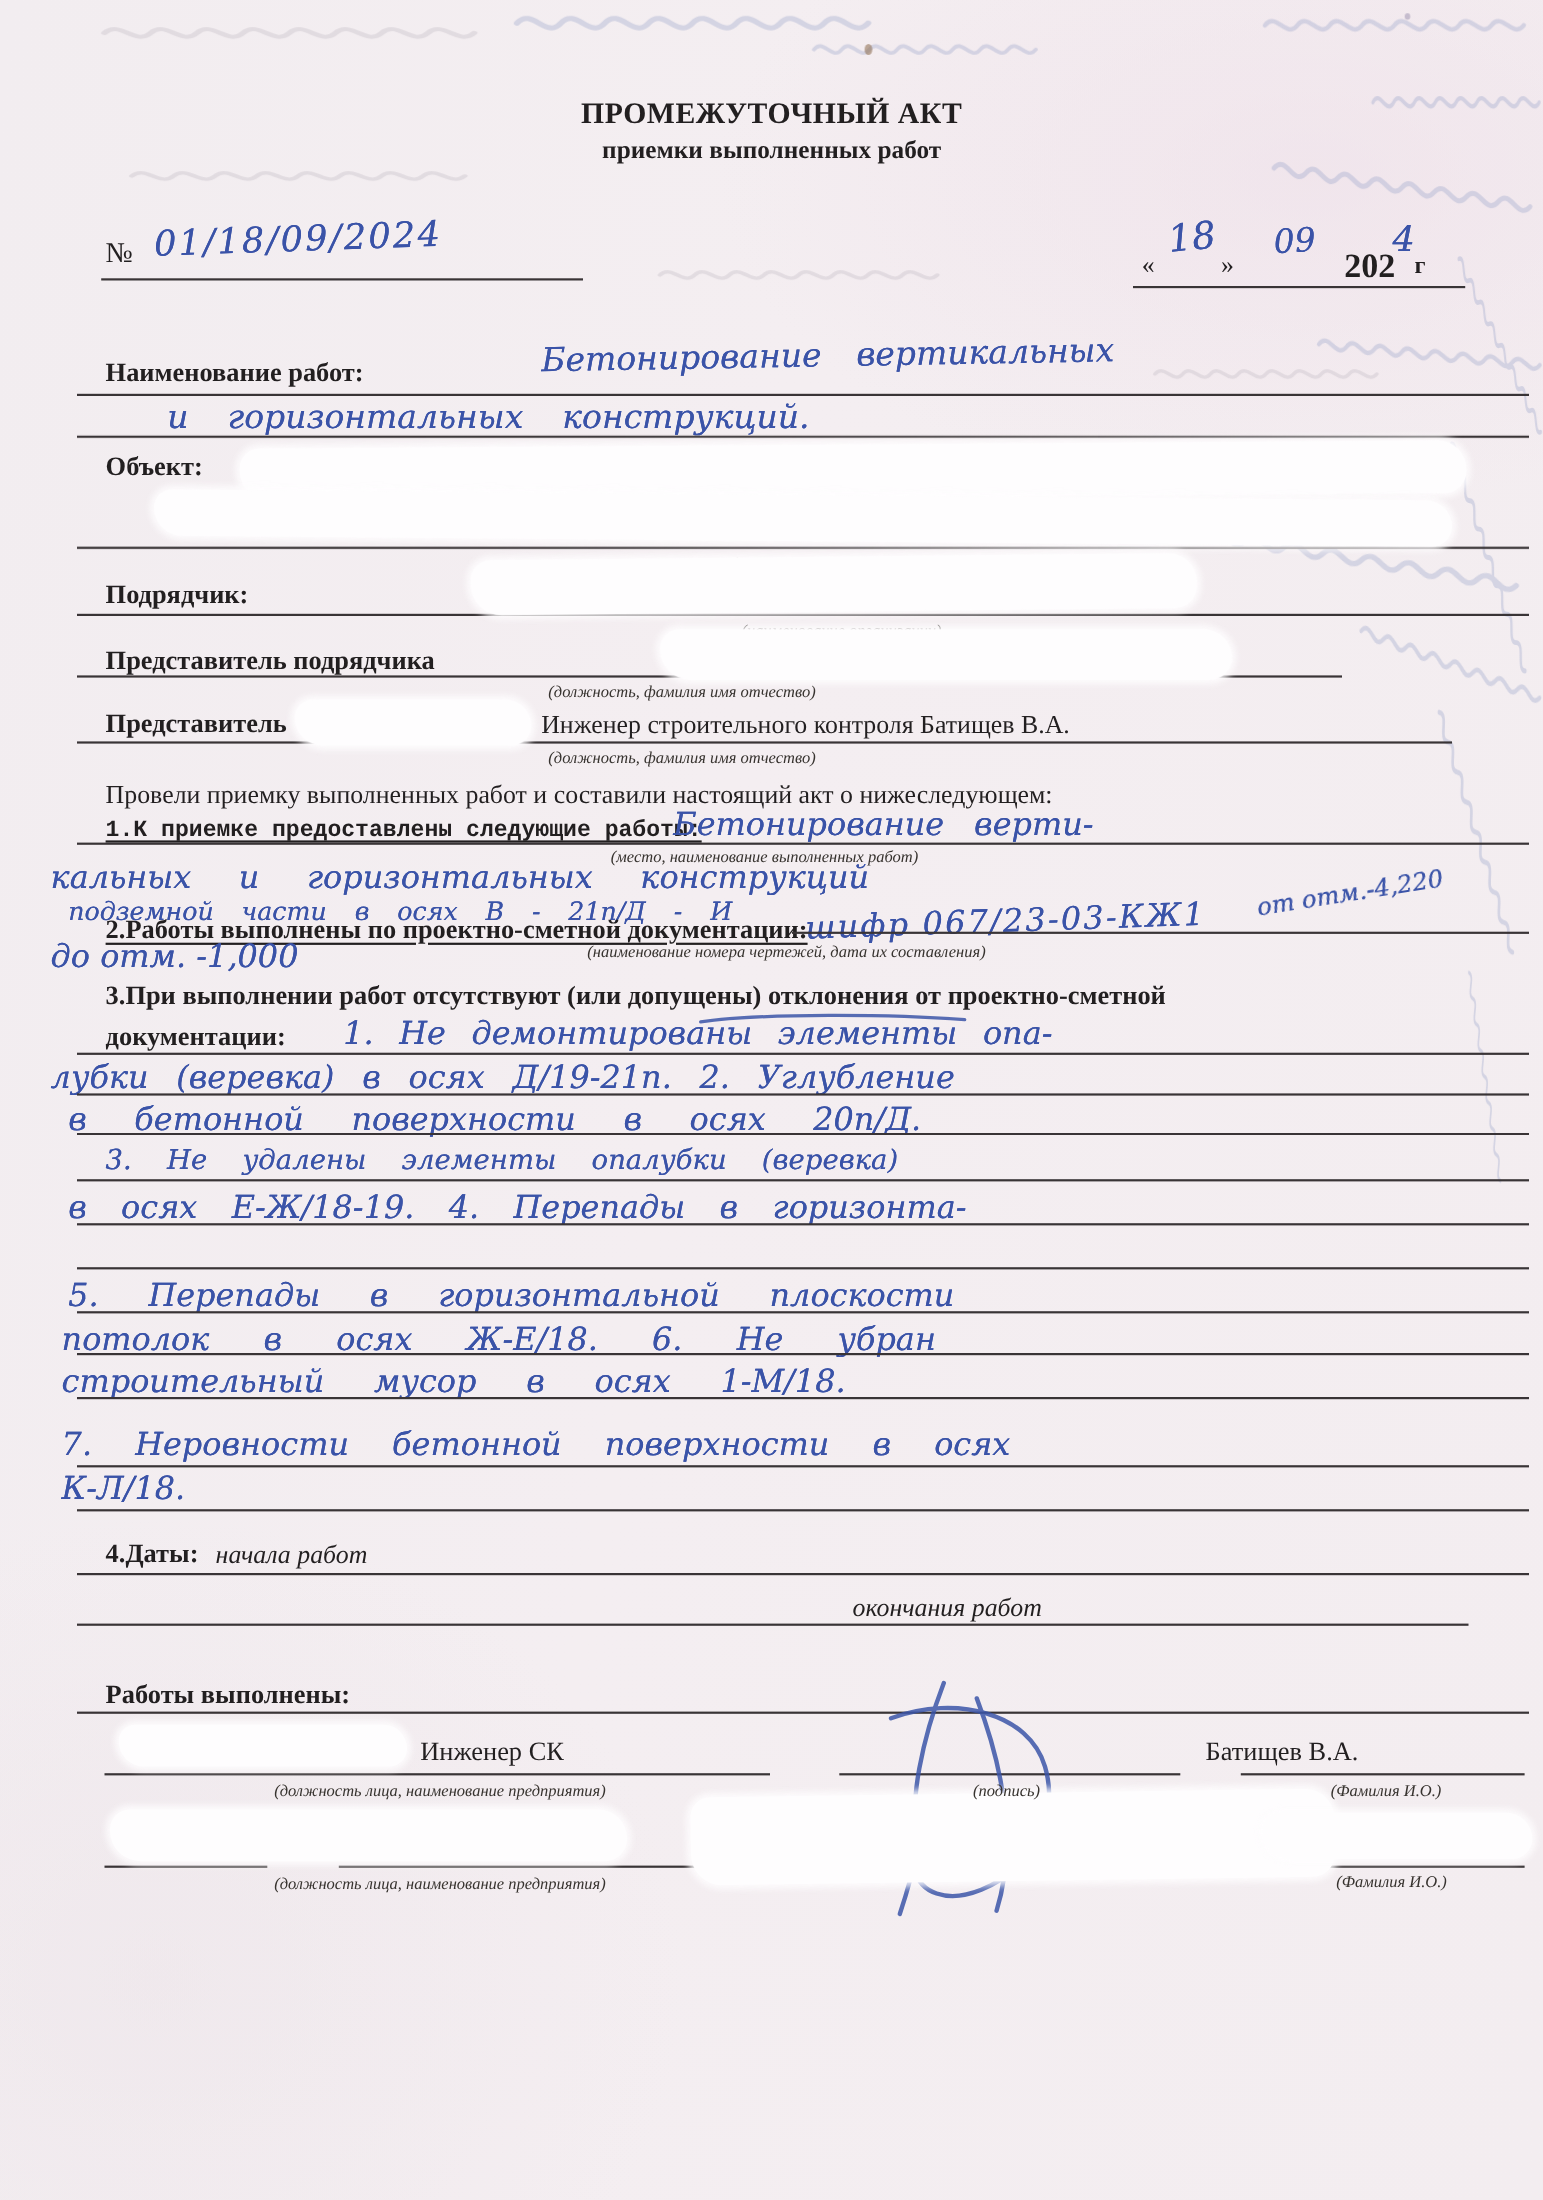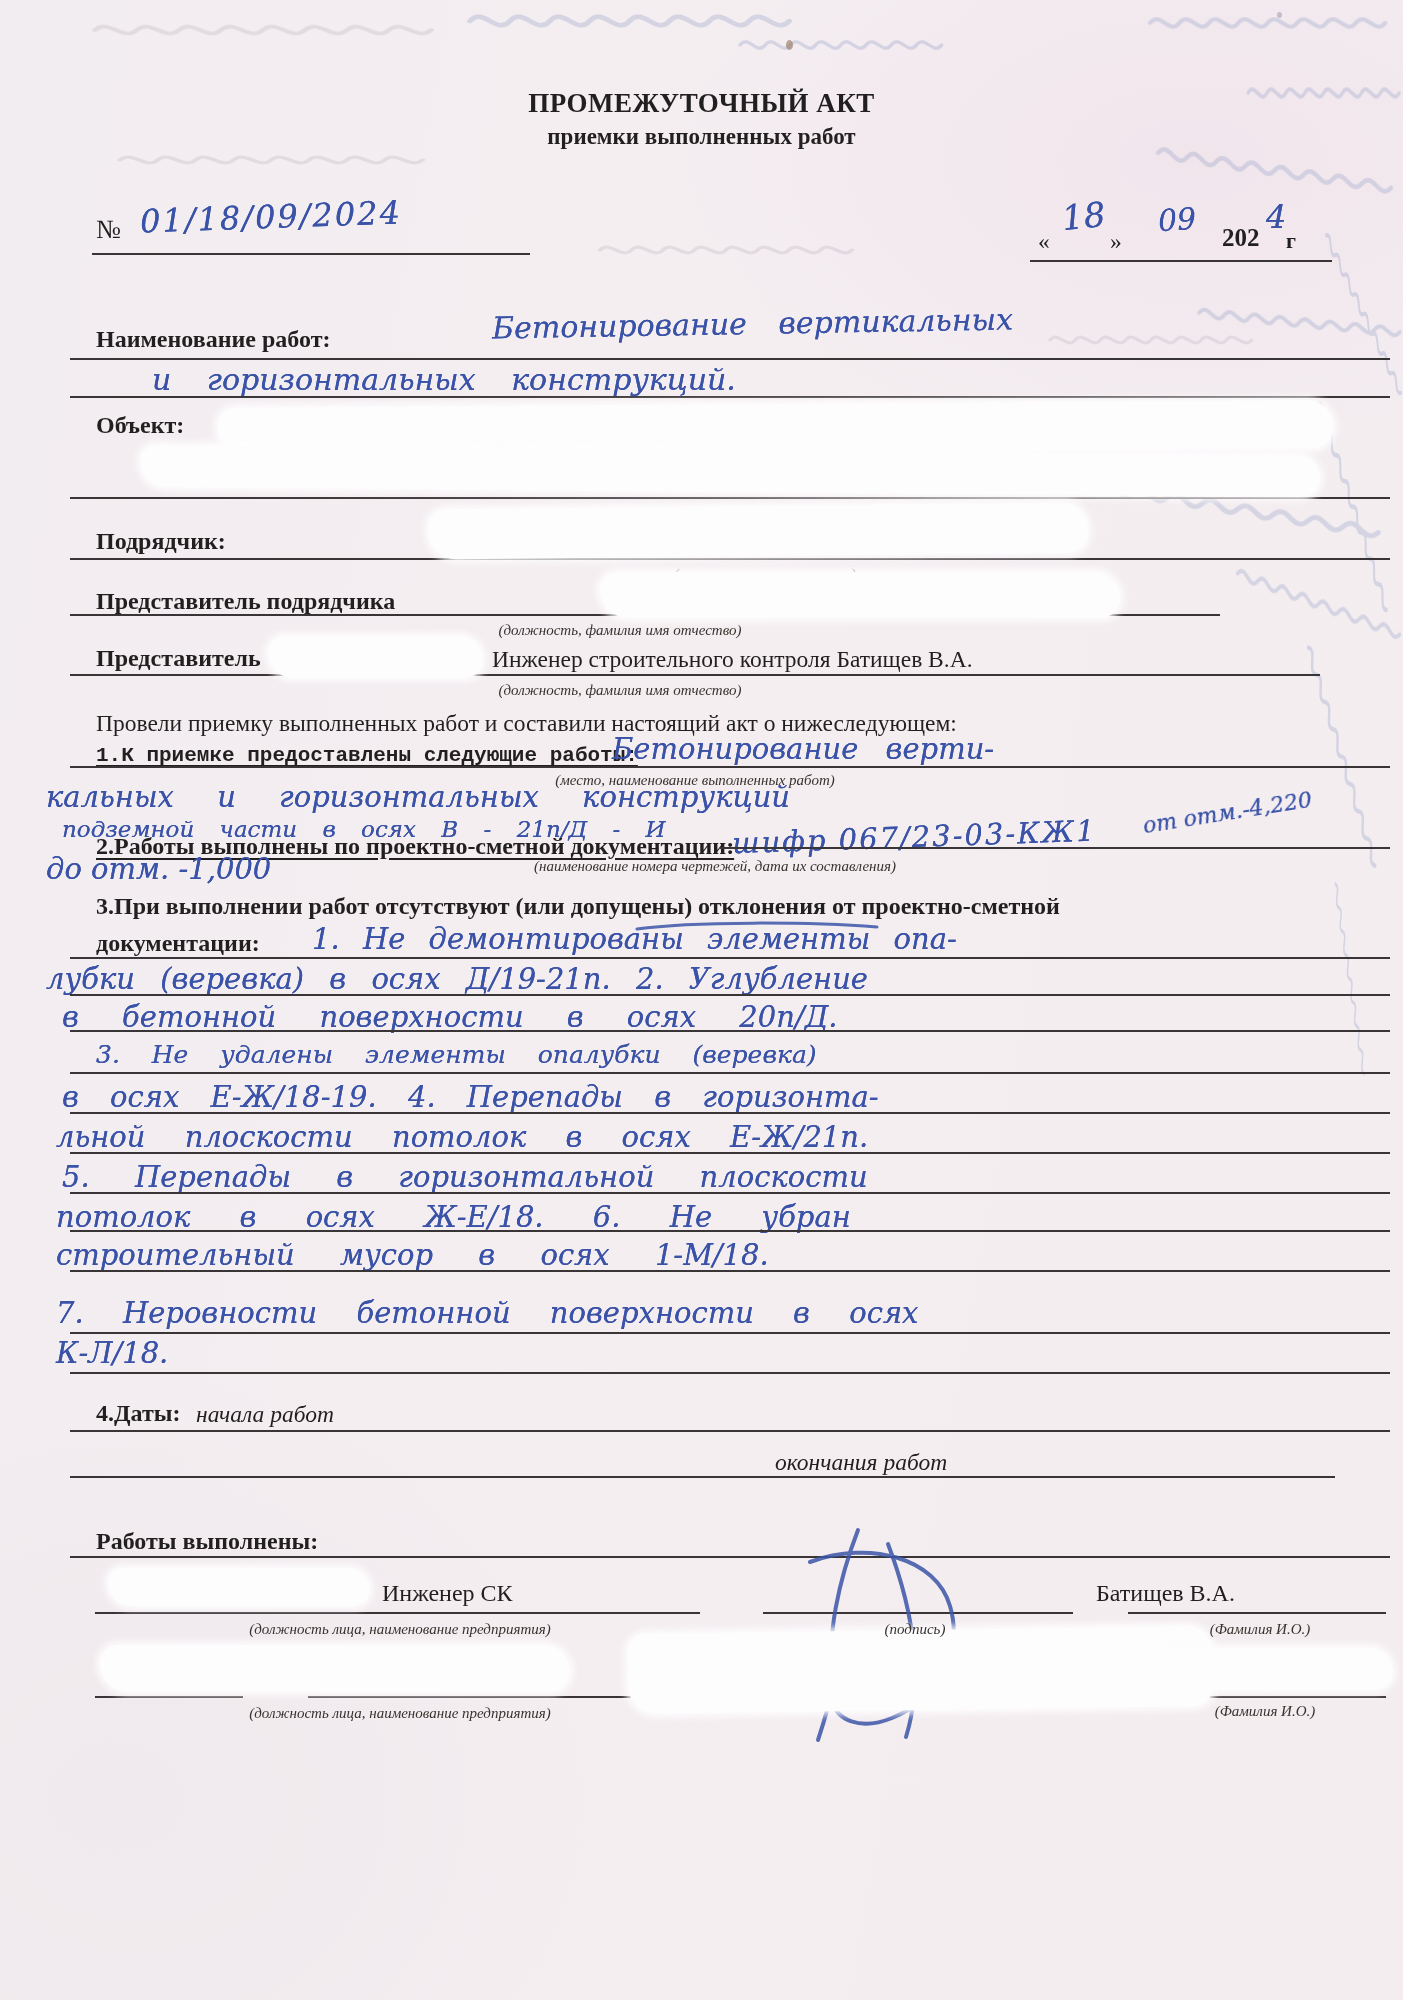--- a/index.html
+++ b/index.html
@@ -60,21 +60,21 @@
   <div class="abs z1 print b center" style="left:0;top:124px;width:1403px;font-size:23px;">приемки выполненных работ</div>
 
   <span class="abs z1 print" style="left:96px;top:215px;font-size:26px;">№</span>
   <span class="abs z1 hw" style="left:140px;top:198px;font-size:32px;transform:rotate(-2deg);letter-spacing:2px;">01/18/09/2024</span>
   <div class="abs z1 rule" style="left:92px;top:253px;width:438px;"></div>
 
   <span class="abs z1 print" style="left:1038px;top:228px;">«</span>
   <span class="abs z1 hw" style="left:1062px;top:196px;font-size:34px;transform:rotate(-6deg);">18</span>
   <span class="abs z1 print" style="left:1110px;top:228px;">»</span>
   <span class="abs z1 hw" style="left:1158px;top:202px;font-size:30px;transform:rotate(-4deg);">09</span>
-  <span class="abs z1 print b" style="left:1222px;top:224px;font-size:25px;">202</span>
+  <span class="abs z1 print b" style="left:1222px;top:224px;font-size:31px;">202</span>
   <span class="abs z1 hw" style="left:1266px;top:198px;font-size:32px;">4</span>
   <span class="abs z1 print b" style="left:1286px;top:228px;font-size:22px;">г</span>
   <div class="abs z1 rule" style="left:1030px;top:260px;width:302px;"></div>
 
   <span class="abs z1 print b" style="left:96px;top:326px;font-size:24px;">Наименование работ:</span>
   <span class="abs z1 hw" style="left:492px;top:306px;word-spacing:22px;transform:rotate(-1deg);">Бетонирование вертикальных</span>
   <div class="abs z1 rule" style="left:70px;top:358px;width:1320px;"></div>
   <span class="abs z1 hw" style="left:152px;top:362px;word-spacing:26px;">и горизонтальных конструкций.</span>
   <div class="abs z1 rule" style="left:70px;top:396px;width:1320px;"></div>
 
@@ -120,21 +120,20 @@
   <div class="abs z1 rule" style="left:70px;top:957px;width:1320px;"></div>
 
   <span class="abs z1 hw" style="left:46px;top:962px;word-spacing:16px;font-size:29px;">лубки (веревка) в осях Д/19-21п. 2. Углубление</span>
   <div class="abs z1 rule" style="left:70px;top:994px;width:1320px;"></div>
   <span class="abs z1 hw" style="left:62px;top:1000px;word-spacing:34px;font-size:29px;">в бетонной поверхности в осях 20п/Д.</span>
   <div class="abs z1 rule" style="left:70px;top:1030px;width:1320px;"></div>
   <span class="abs z1 hw" style="left:96px;top:1040px;word-spacing:24px;font-size:25px;">3. Не удалены элементы опалубки (веревка)</span>
   <div class="abs z1 rule" style="left:70px;top:1072px;width:1320px;"></div>
   <span class="abs z1 hw" style="left:62px;top:1080px;word-spacing:22px;font-size:29px;">в осях Е-Ж/18-19. 4. Перепады в горизонта-</span>
   <div class="abs z1 rule" style="left:70px;top:1112px;width:1320px;"></div>
-  <span class="abs z1 hw" style="left:56px;top:1120px;word-spacing:30px;font-size:29px;">льной плоскости потолок в осях Е-Ж/21п.</span>
   <div class="abs z1 rule" style="left:70px;top:1152px;width:1320px;"></div>
   <span class="abs z1 hw" style="left:62px;top:1160px;word-spacing:36px;font-size:29px;">5. Перепады в горизонтальной плоскости</span>
   <div class="abs z1 rule" style="left:70px;top:1192px;width:1320px;"></div>
   <span class="abs z1 hw" style="left:56px;top:1200px;word-spacing:40px;font-size:29px;">потолок в осях Ж-Е/18. 6. Не убран</span>
   <div class="abs z1 rule" style="left:70px;top:1230px;width:1320px;"></div>
   <span class="abs z1 hw" style="left:56px;top:1238px;word-spacing:36px;font-size:29px;">строительный мусор в осях 1-М/18.</span>
   <div class="abs z1 rule" style="left:70px;top:1270px;width:1320px;"></div>
   <span class="abs z1 hw" style="left:56px;top:1296px;word-spacing:30px;font-size:29px;">7. Неровности бетонной поверхности в осях</span>
   <div class="abs z1 rule" style="left:70px;top:1332px;width:1320px;"></div>
   <span class="abs z1 hw" style="left:56px;top:1336px;font-size:29px;">К-Л/18.</span>

